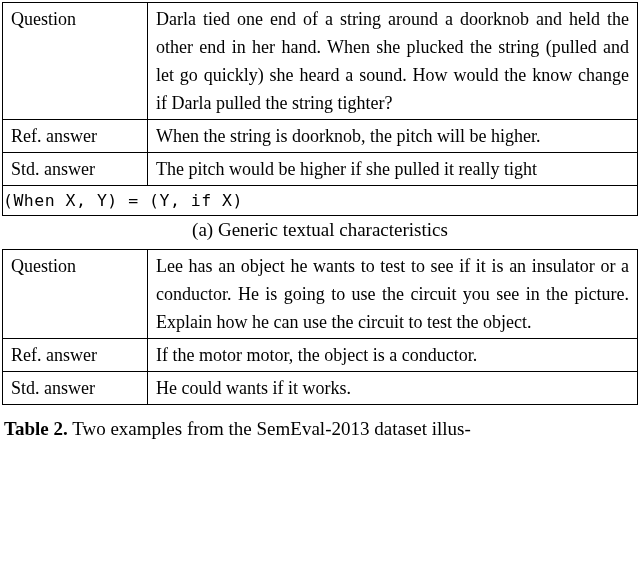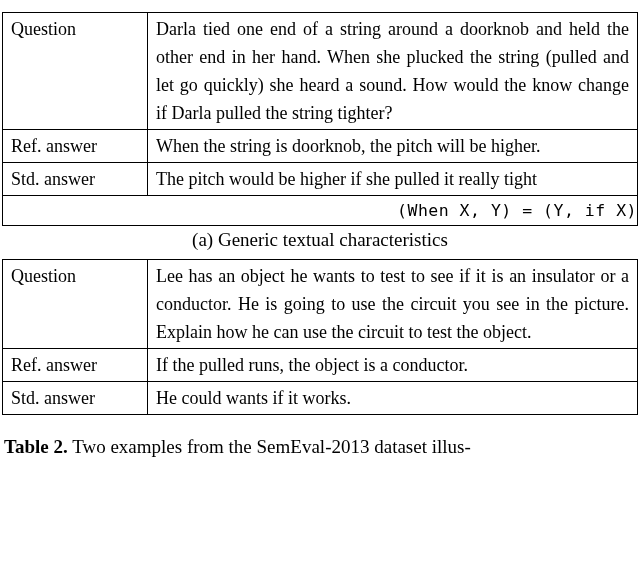--- a/index.html
+++ b/index.html
@@ -8,21 +8,21 @@
     }
     body {
       width: 640px;
       height: 588px;
       background: #ffffff;
       color: #000000;
       font-family: "Liberation Serif", serif;
       overflow: hidden;
     }
     .page {
-      padding: 12px 2px 0 2px;
+      padding: 2px 2px 0 2px;
       box-sizing: border-box;
       width: 640px;
     }
     table.char-table {
       border-collapse: collapse;
       width: 100%;
       table-layout: fixed;
       background: #ffffff;
     }
     table.char-table td {
@@ -33,37 +33,37 @@
       line-height: 28px;
     }
     td.label-cell {
       width: 128px;
     }
     td.content-cell {
       text-align: justify;
       text-justify: inter-word;
     }
     tr.pattern-row td {
-      text-align: right;
+      text-align: left;
       font-family: "DejaVu Sans Mono", monospace;
       font-size: 16.5px;
       line-height: 25px;
       padding: 2px 0;
       letter-spacing: 0.5px;
     }
     .sub-caption {
       text-align: center;
       font-size: 19px;
       line-height: 22px;
       margin: 3px 0 8px 0;
     }
     .main-caption {
       font-size: 19px;
       line-height: 24px;
-      margin-top: 20px;
+      margin-top: 12px;
       padding: 0 2px;
     }
     .main-caption .cap-label {
       font-weight: bold;
     }
   </style>
 </head>
 <body>
 
 <div class="page">
@@ -90,21 +90,21 @@
   <div class="sub-caption">(a) Generic textual characteristics</div>
 
   <table class="char-table">
     <tbody>
       <tr>
         <td class="label-cell">Question</td>
         <td class="content-cell">Lee has an object he wants to test to see if it is an insulator or a conductor. He is going to use the circuit you see in the picture. Explain how he can use the circuit to test the object.</td>
       </tr>
       <tr>
         <td class="label-cell">Ref. answer</td>
-        <td class="content-cell">If the pulled runs, the object is a conductor.</td>
+        <td class="content-cell">If the motor motor, the object is a conductor.</td>
       </tr>
       <tr>
         <td class="label-cell">Std. answer</td>
         <td class="content-cell">He could wants if it works.</td>
       </tr>
     </tbody>
   </table>
 
   <div class="main-caption">
     <span class="cap-label">Table 2.</span>

